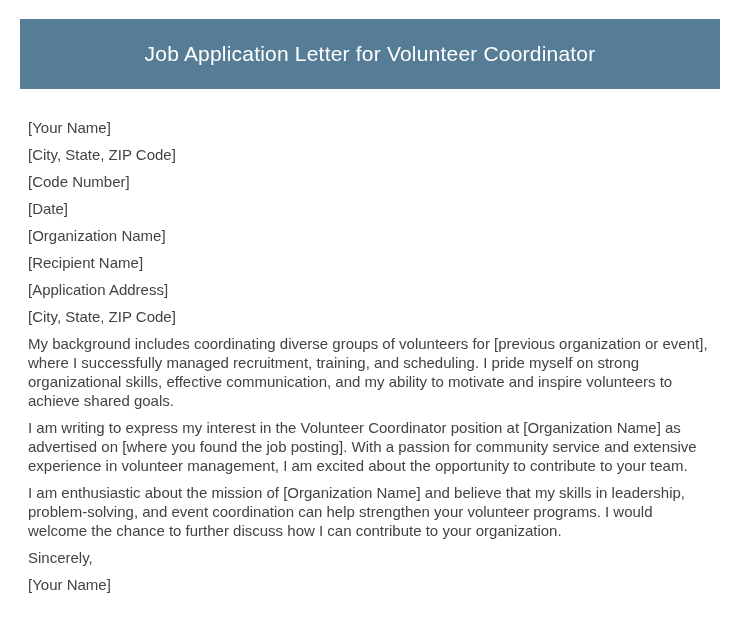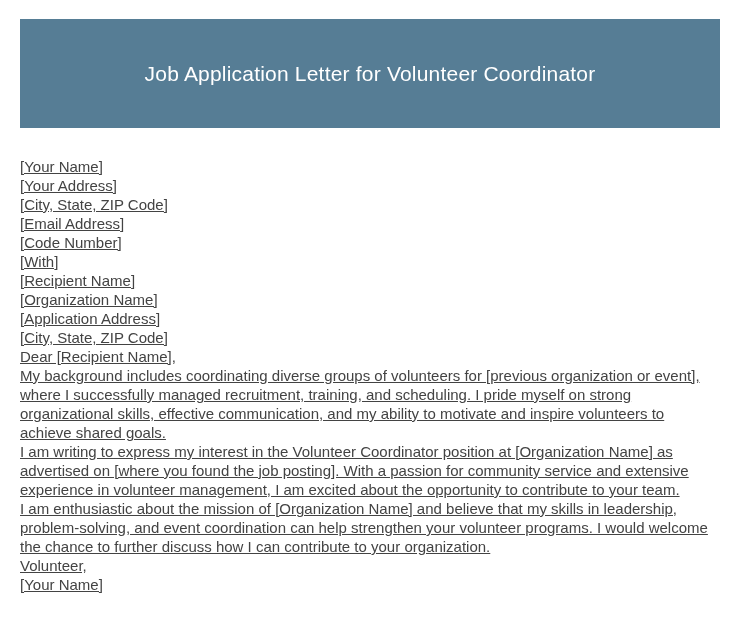--- a/index.html
+++ b/index.html
@@ -8,21 +8,21 @@
     background: #ffffff;
   }
   body {
     width: 740px;
     height: 629px;
     font-family: "Liberation Sans", sans-serif;
     overflow: hidden;
   }
   .title-banner {
     margin: 19px 20px 0 20px;
-    height: 109px;
+    height: 70px;
     background: #567d95;
     display: flex;
     align-items: center;
     justify-content: center;
   }
   .title-banner h1 {
     margin: 0;
     font-size: 21px;
     font-weight: 500;
     letter-spacing: 0.2px;
@@ -30,42 +30,38 @@
     font-family: "Liberation Sans", sans-serif;
   }
   .letter-body {
     margin: 29px 20px 0 20px;
     max-width: 700px;
     font-size: 15px;
     line-height: 19px;
     color: #434343;
   }
   .letter-line, .letter-paragraph {
-    margin: 0;
+    margin: 8px;
     padding: 0;
-    text-decoration: underline;
   }
 </style>
 </head>
 <body>
 
 <header class="title-banner" style="background: rgb(86, 125, 149); color: rgb(255, 255, 255);">
   <h1>Job Application Letter for Volunteer Coordinator</h1>
 </header>
 
 <article class="letter-body" style="color: rgb(67, 67, 67);">
   <div class="letter-line">[Your Name]</div>
-  <div class="letter-line">[Your Address]</div>
   <div class="letter-line">[City, State, ZIP Code]</div>
-  <div class="letter-line">[Email Address]</div>
   <div class="letter-line">[Code Number]</div>
-  <div class="letter-line">[With]</div>
+  <div class="letter-line">[Date]</div>
+  <div class="letter-line">[Organization Name]</div>
   <div class="letter-line">[Recipient Name]</div>
-  <div class="letter-line">[Organization Name]</div>
   <div class="letter-line">[Application Address]</div>
   <div class="letter-line">[City, State, ZIP Code]</div>
-  <div class="letter-line">Dear [Recipient Name],</div>
   <div class="letter-paragraph">My background includes coordinating diverse groups of volunteers for [previous organization or event], where I successfully managed recruitment, training, and scheduling. I pride myself on strong organizational skills, effective communication, and my ability to motivate and inspire volunteers to achieve shared goals.</div>
   <div class="letter-paragraph">I am writing to express my interest in the Volunteer Coordinator position at [Organization Name] as advertised on [where you found the job posting]. With a passion for community service and extensive experience in volunteer management, I am excited about the opportunity to contribute to your team.</div>
   <div class="letter-paragraph">I am enthusiastic about the mission of [Organization Name] and believe that my skills in leadership, problem-solving, and event coordination can help strengthen your volunteer programs. I would welcome the chance to further discuss how I can contribute to your organization.</div>
-  <div class="letter-line">Volunteer,</div>
+  <div class="letter-line">Sincerely,</div>
   <div class="letter-line">[Your Name]</div>
 </article>
 
 </body></html>

